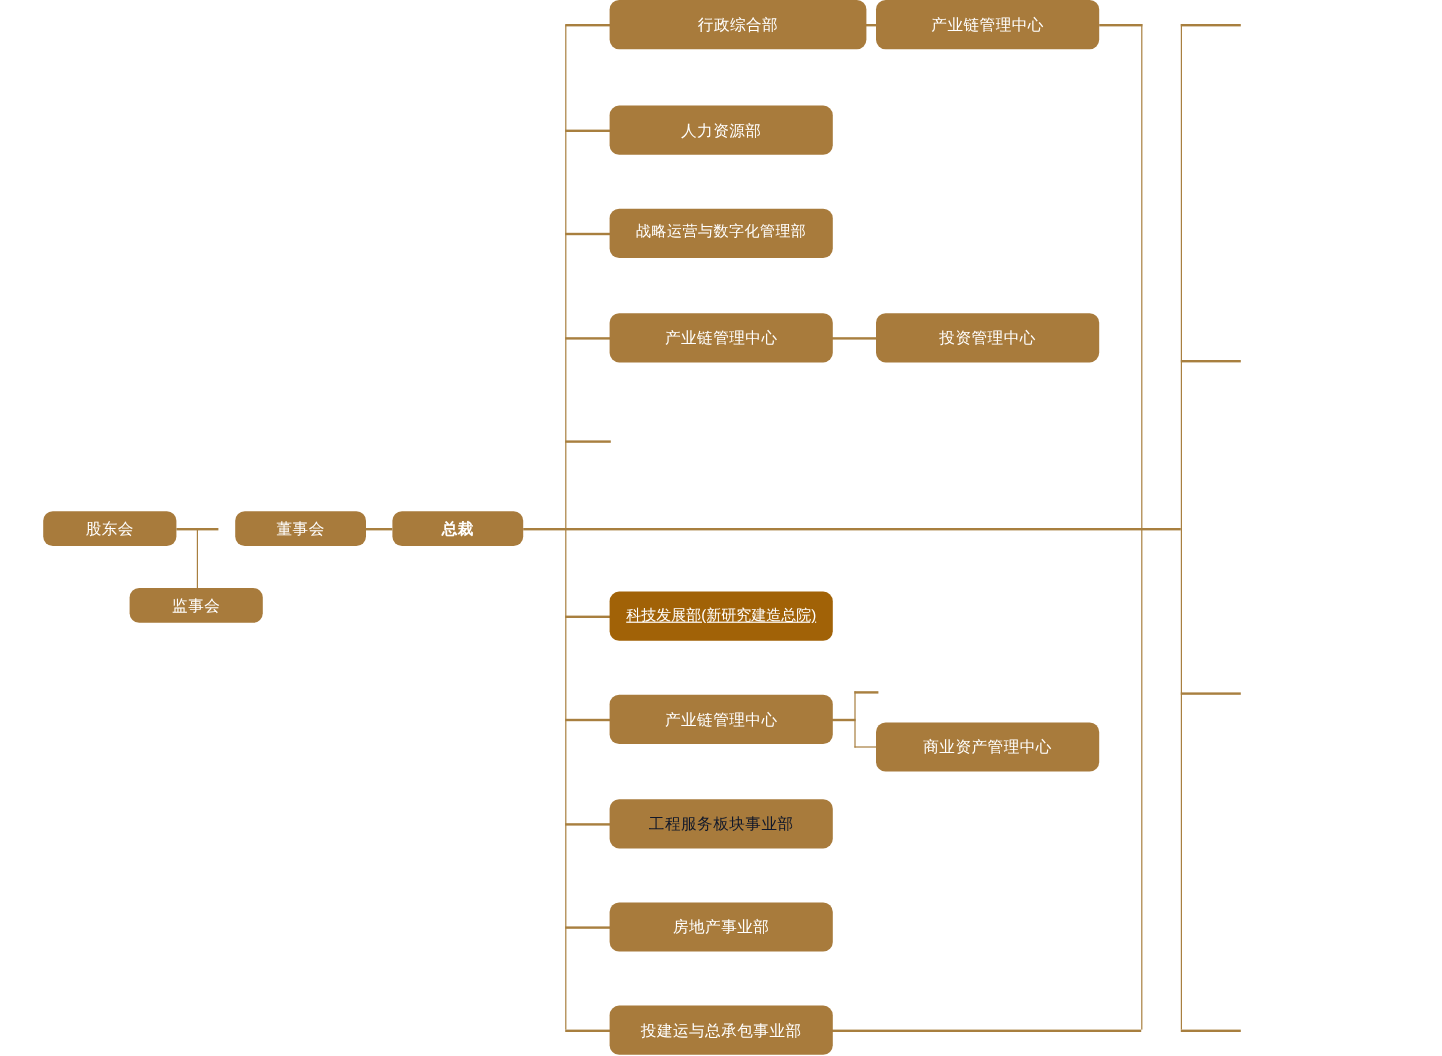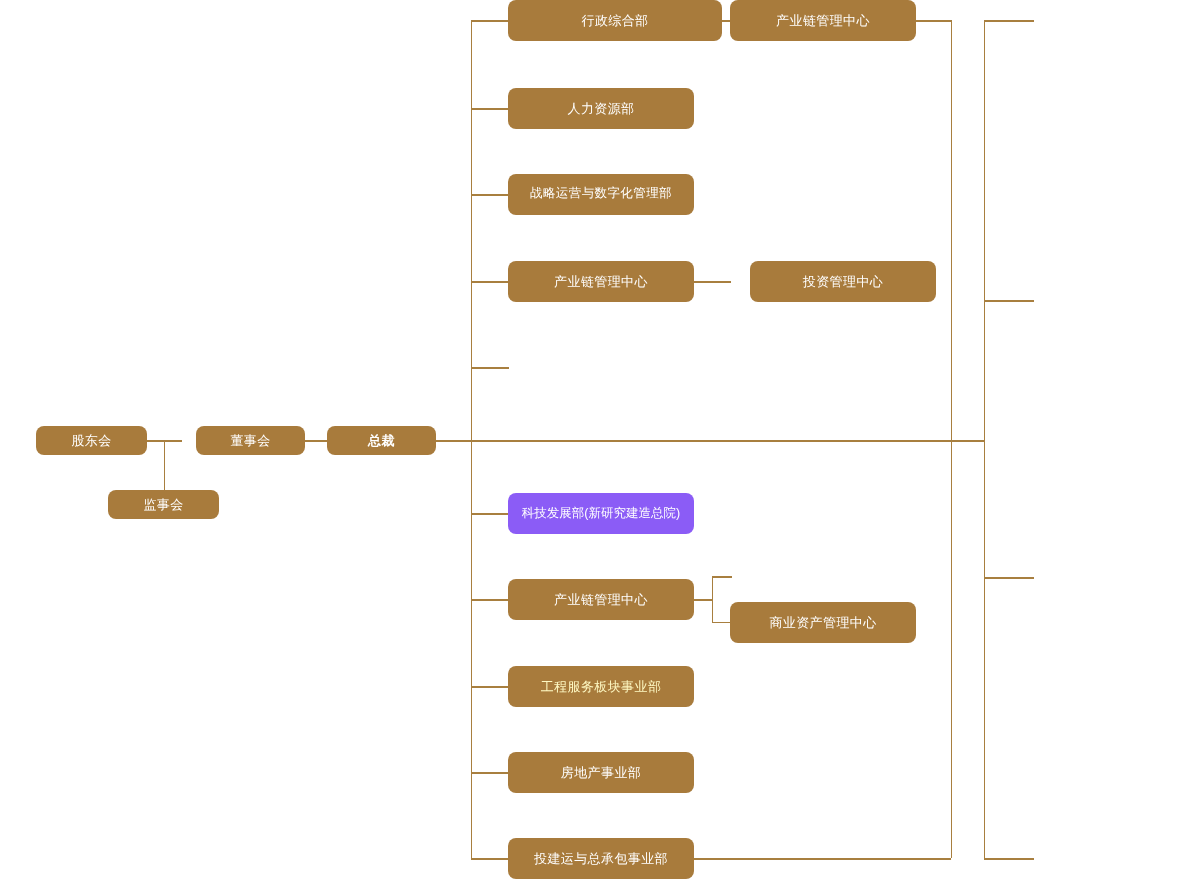--- a/index.html
+++ b/index.html
@@ -120,39 +120,39 @@
   </div>
 
   <div class="node small" style="left: 508px; top: 174px; width: 186px; height: 41px; background: rgb(168, 123, 60); color: rgb(255, 255, 255); font-family: Liberation Mono, monospace;">
     <span>战略运营与数字化管理部</span>
   </div>
 
   <div class="node" style="left: 508px; top: 261px; width: 186px; height: 41px; background: rgb(168, 123, 60); color: rgb(255, 255, 255);">
     <span>产业链管理中心</span>
   </div>
 
-  <div class="node" style="left: 730px; top: 261px; width: 186px; height: 41px; background: rgb(168, 123, 60); color: rgb(255, 255, 255); margin-left: 20px;">
+  <div class="node" style="left: 730px; top: 261px; width: 186px; height: 41px; background: rgb(168, 123, 60); color: rgb(255, 255, 255);">
     <span>投资管理中心</span>
   </div>
 
 
-  <div class="node tight" style="left: 508px; top: 493px; width: 186px; height: 41px; background: #8b5cf6; color: rgb(255, 255, 255);">
+  <div class="node tight" style="left: 508px; top: 493px; width: 186px; height: 41px; background: #a16207; color: rgb(255, 255, 255); text-decoration: underline;">
     <span>科技发展部(新研究建造总院)</span>
   </div>
 
   <div class="node" style="left: 508px; top: 579px; width: 186px; height: 41px; background: rgb(168, 123, 60); color: rgb(255, 255, 255);">
     <span>产业链管理中心</span>
   </div>
 
 
   <div class="node" style="left: 730px; top: 602px; width: 186px; height: 41px; background: rgb(168, 123, 60); color: rgb(255, 255, 255);">
     <span>商业资产管理中心</span>
   </div>
 
-  <div class="node" style="left: 508px; top: 666px; width: 186px; height: 41px; background: rgb(168, 123, 60); color: #fef9c3;">
+  <div class="node" style="left: 508px; top: 666px; width: 186px; height: 41px; background: rgb(168, 123, 60); color: #0f172a;">
     <span>工程服务板块事业部</span>
   </div>
 
   <div class="node" style="left: 508px; top: 752px; width: 186px; height: 41px; background: rgb(168, 123, 60); color: rgb(255, 255, 255);">
     <span>房地产事业部</span>
   </div>
 
   <div class="node" style="left: 508px; top: 838px; width: 186px; height: 41px; background: rgb(168, 123, 60); color: #ffffff;">
     <span>投建运与总承包事业部</span>
   </div>

